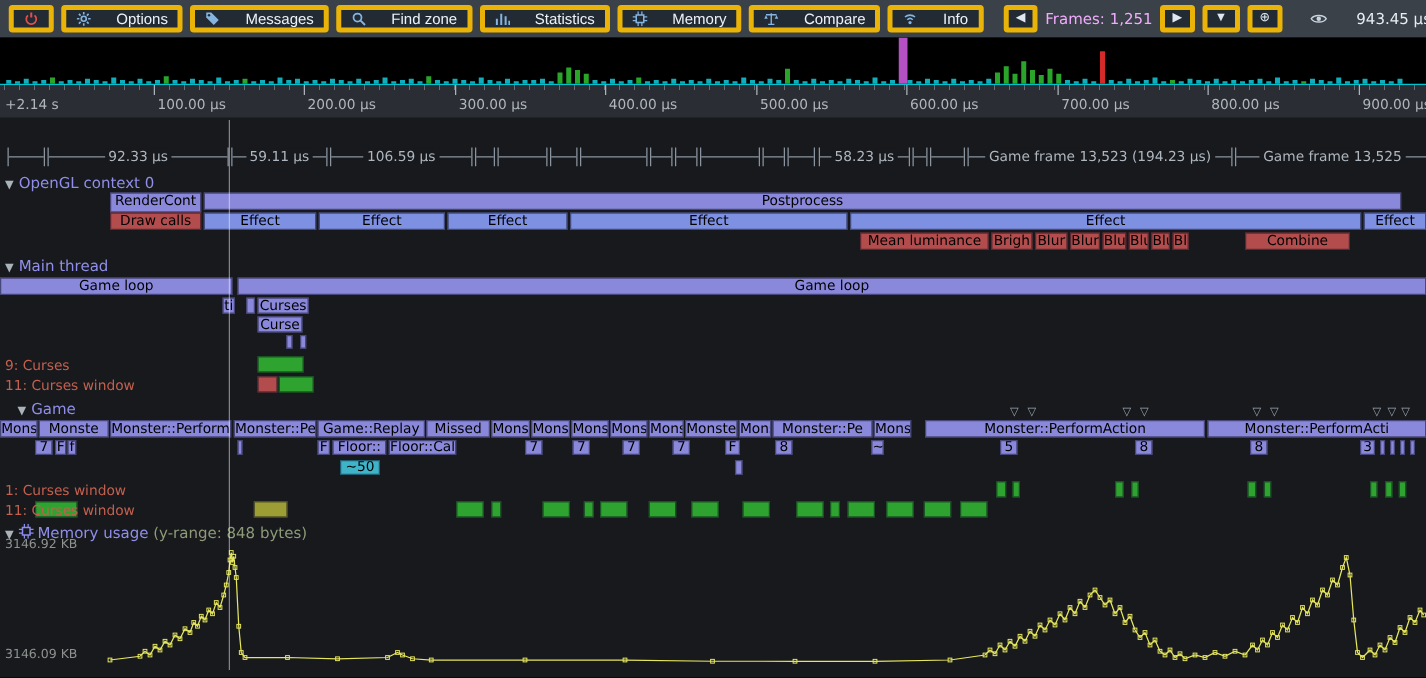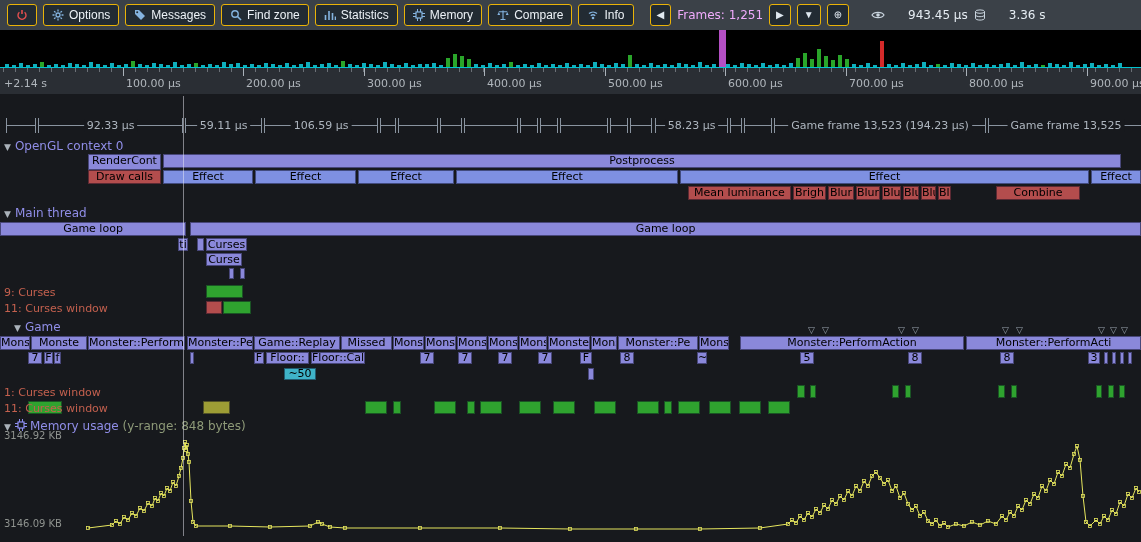--- a/index.html
+++ b/index.html
@@ -1,21 +1,21 @@
 <!DOCTYPE html>
 <html><head>
 <meta charset="utf-8">
 <style>
   *{margin:0;padding:0;box-sizing:border-box}
   html,body{background:#000;font-family:"DejaVu Sans","Liberation Sans",sans-serif}
   #app{position:relative;width:1141px;height:542px;background:#17191d;overflow:hidden;color:#ddd}
 
   
   #toolbar{position:absolute;left:0;top:0;width:100%;height:30px;background:#3b4148;display:flex;align-items:center;gap:6px;padding:0 7px}
-  .tbtn{display:inline-flex;align-items:center;gap:5px;background:#222b33;border:1px solid #eab308;border-radius:3px;color:#edf2f7;font-size:12px;padding:3px 8px;height:22px;line-height:1;cursor:pointer;white-space:nowrap}
+  .tbtn{display:inline-flex;align-items:center;gap:20px;background:#222b33;border:4px solid #eab308;border-radius:3px;color:#edf2f7;font-size:12px;padding:3px 8px;height:22px;line-height:1;cursor:pointer;white-space:nowrap}
   .tbtn-sq{padding:3px 6px}
   .ticon{color:#85b4e0;display:inline-flex;align-items:center}
   .ticon svg{display:block}
   .nav-glyph{color:#dfe8f0;font-size:10px}
   .tb-text{font-size:12px;color:#f0abfc;white-space:nowrap}
   .tb-status{display:inline-flex;align-items:center;gap:23px;font-size:12px;color:#e6edf3;white-space:nowrap}
   .tb-status .ticon{color:#c9d4de}
 
   
   #histogram{position:absolute;left:0;top:30px;width:100%;height:38px;background:#000;overflow:hidden}
@@ -600,21 +600,21 @@
     <div class="zone" style="left: 620px; top: 352px; width: 14px; height: 12px; background: rgb(138, 136, 218); line-height: 10px;">8</div>
     <div class="zone" style="left: 697px; top: 352px; width: 10px; height: 12px; background: rgb(138, 136, 218); line-height: 10px;">~</div>
     <div class="zone" style="left: 800px; top: 352px; width: 14px; height: 12px; background: rgb(138, 136, 218); line-height: 10px;">5</div>
     <div class="zone" style="left: 908px; top: 352px; width: 14px; height: 12px; background: rgb(138, 136, 218); line-height: 10px;">8</div>
     <div class="zone" style="left: 1000px; top: 352px; width: 14px; height: 12px; background: rgb(138, 136, 218); line-height: 10px;">8</div>
     <div class="zone" style="left: 1088px; top: 352px; width: 12px; height: 12px; background: rgb(138, 136, 218); line-height: 10px;">3</div>
     <div class="zone" style="left: 1104px; top: 352px; width: 4px; height: 12px; background: rgb(138, 136, 218);"></div>
     <div class="zone" style="left: 1112px; top: 352px; width: 4px; height: 12px; background: rgb(138, 136, 218);"></div>
     <div class="zone" style="left: 1120px; top: 352px; width: 4px; height: 12px; background: rgb(138, 136, 218);"></div>
     <div class="zone" style="left: 1128px; top: 352px; width: 4px; height: 12px; background: rgb(138, 136, 218);"></div>
-    <div class="zone" style="left: 284px; top: 368px; width: 32px; height: 12px; background: rgb(63, 179, 200); line-height: 10px;">~50</div>
+    <div class="zone" style="left: 272px; top: 368px; width: 32px; height: 12px; background: rgb(63, 179, 200); line-height: 10px;">~50</div>
     <div class="zone" style="left: 588px; top: 368px; width: 6px; height: 12px; background: rgb(138, 136, 218);"></div>
     <span class="row-label" style="top: 386px;">1: Curses window</span>
     <div class="zone" style="left: 797px; top: 385px; width: 8px; height: 13px; background: rgb(47, 163, 47);"></div>
     <div class="zone" style="left: 810px; top: 385px; width: 6px; height: 13px; background: rgb(47, 163, 47);"></div>
     <div class="zone" style="left: 892px; top: 385px; width: 7px; height: 13px; background: rgb(47, 163, 47);"></div>
     <div class="zone" style="left: 905px; top: 385px; width: 6px; height: 13px; background: rgb(47, 163, 47);"></div>
     <div class="zone" style="left: 998px; top: 385px; width: 7px; height: 13px; background: rgb(47, 163, 47);"></div>
     <div class="zone" style="left: 1011px; top: 385px; width: 6px; height: 13px; background: rgb(47, 163, 47);"></div>
     <div class="zone" style="left: 1096px; top: 385px; width: 6px; height: 13px; background: rgb(47, 163, 47);"></div>
     <div class="zone" style="left: 1108px; top: 385px; width: 6px; height: 13px; background: rgb(47, 163, 47);"></div>

